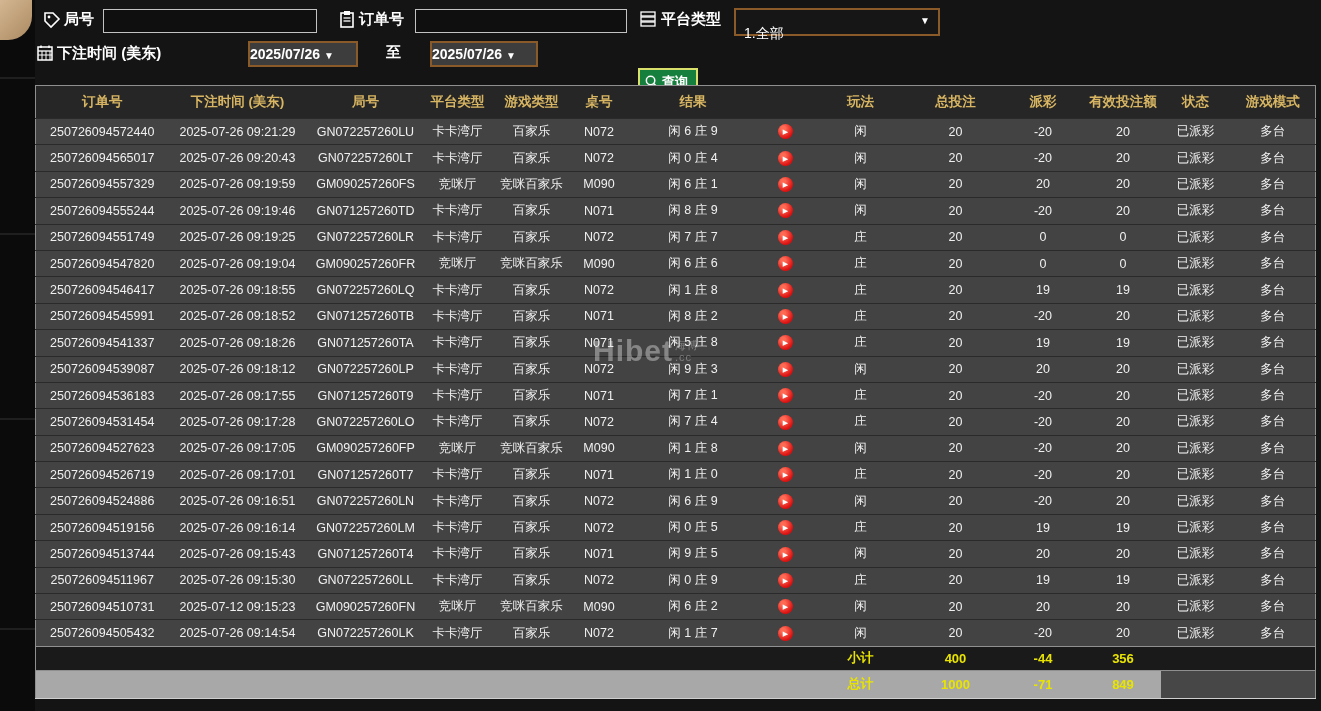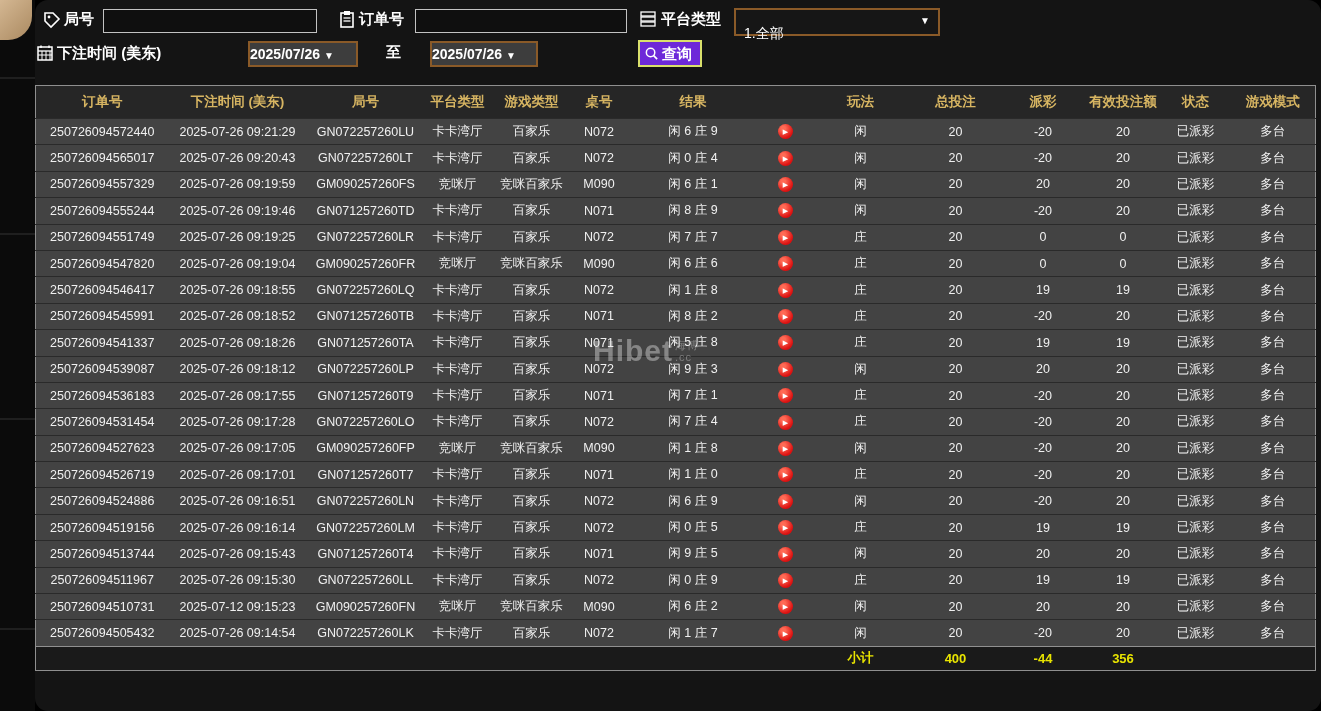--- a/index.html
+++ b/index.html
@@ -9,35 +9,35 @@
     font-family:"Liberation Sans","DejaVu Sans",sans-serif;
     position:relative; overflow:hidden;
   }
   
   .left-strip { position:absolute; left:0; top:0; width:35px; height:711px; background:#0b0b0b; }
   .corner-wedge { position:absolute; left:-6px; top:-8px; width:38px; height:48px;
     background:linear-gradient(135deg,#dcc09c,#aa8960); border-radius:0 0 24px 4px; }
   .strip-sep { position:absolute; left:0; width:35px; height:2px; background:#1f1f1f; }
 
   
-  .main { position:absolute; left:35px; top:0; width:1286px; height:711px; background:#141414;border-radius:13px; }
+  .main { position:absolute; left:35px; top:0; width:1286px; height:711px; background:#141414; }
 
   
   .form-label { position:absolute; color:#fff; font-weight:bold; font-size:15px; white-space:nowrap; }
   .ico { position:absolute; width:18px; height:18px; }
   .txt-input { position:absolute; height:24px; background:#0f0f0f; border:1px solid #c2c2c2; color:#eee; font-size:13px; padding:0 5px; box-sizing:border-box; }
   .date-select { position:absolute; height:26px; background:#3d3d3d; border:2px solid #8a5a28; color:#fff;
      font-weight:bold; font-size:14px; line-height:22px; text-align:left; box-sizing:border-box; cursor:pointer; }
   .date-select .arrow { font-size:10px; margin-left:4px; }
   .platform-select { position:absolute; height:26px; background:#161616; border:2px solid #8a5a28; color:#fff;
      font-size:14px; line-height:22px; padding:12px 8px; box-sizing:border-box; cursor:pointer; }
   .platform-select .arrow { position:absolute; right:8px; top:0; font-size:10px; line-height:22px; color:#fff; }
-  .search-btn { position:absolute; height:27px; background:#6d28d9; border:2px solid #d9e06b; color:#fff;
-     font-weight:bold; font-size:15px; line-height:23px; padding:0 8px 0 4px; box-sizing:border-box; cursor:pointer;
-     display:flex; align-items:center; gap:3px; }
+  .search-btn { position:absolute; height:27px; background:#15803d; border:2px solid #d9e06b; color:#fff;
+     font-weight:bold; font-size:13px; line-height:23px; padding:0 8px 0 4px; box-sizing:border-box; cursor:pointer;
+     display:flex; align-items:center; gap:3px;margin-top:28px; }
 
   
   table.records { position:absolute; left:0; top:85px; width:1280px; border-collapse:collapse; table-layout:fixed;
      border:1px solid #8f8f8f; }
   table.records th { background:#262626; color:#d7b562; font-weight:bold; font-size:13.5px; height:32px;
      text-align:center; padding:0; white-space:nowrap; overflow:hidden; }
   table.records td { background:#434343; color:#f0f0f0; font-size:12.5px; height:25.4px; text-align:center;
      border-top:1px solid #2a2a2a; padding:0 2px; white-space:nowrap; overflow:hidden; }
   td.pos { color:#d23535; }
   td.neg { color:#39e239;margin-top:14px; }
@@ -483,20 +483,29 @@
     <tbody>
       <tr class="subtotal">
         <td colspan="8"></td>
         <td>小计</td>
         <td>400</td>
         <td>-44</td>
         <td>356</td>
         <td></td>
           <td></td>
       </tr>
+      <tr class="grand">
+        <td colspan="8"></td>
+        <td>总计</td>
+        <td>1000</td>
+        <td>-71</td>
+        <td>849</td>
+        <td class="darkcell"></td>
+        <td class="darkcell"></td>
+      </tr>
     </tbody>
   </table>
 
   <div class="watermark">
     <span>Hibet</span>
     <span class="small">
       <span>海博</span><br>
       <span>.cc</span>
     </span>
   </div>

